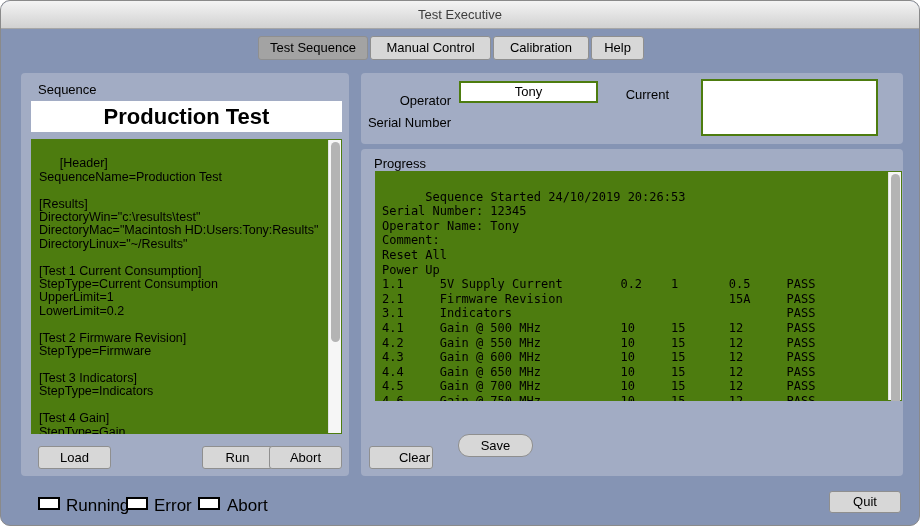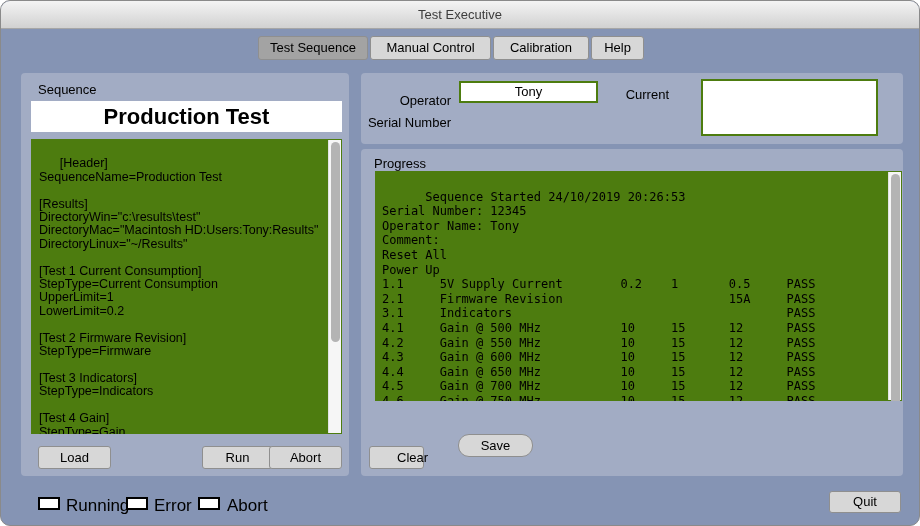--- a/index.html
+++ b/index.html
@@ -131,21 +131,21 @@
 4.5     Gain @ 700 MHz           10     15      12      PASS
 4.6     Gain @ 750 MHz           10     15      12      PASS
 4.7     Gain @ 800 MHz           10     15      12      PASS
 5.1     Sensitivity @ 500 MHz    28     32      30      PASS
 5.2     Sensitivity @ 550 MHz    28     32      30      PASS</span>
       <div class="scrollbar">
         <div class="sb-thumb" style="top:2px; height:248px;"></div>
       </div>
     </div>
 
-    <div class="btn" style="left:8px;  top:297px; width:55px;padding-left:27px;">Clear</div>
+    <div class="btn" style="left:8px;  top:297px; width:64px;padding-left:27px;">Clear</div>
     <div class="btn" style="left:97px; top:285px; width:75px;border-radius:11px;">Save</div>
   </div>
 
   <div class="ind-box" style="left:37px; top:496px;"></div>
   <div class="ind-label" style="left:65px; top:495px;">Running</div>
 
   <div class="ind-box" style="left:125px; top:496px;"></div>
   <div class="ind-label" style="left:153px; top:495px;">Error</div>
 
   <div class="ind-box" style="left:197px; top:496px;"></div>

